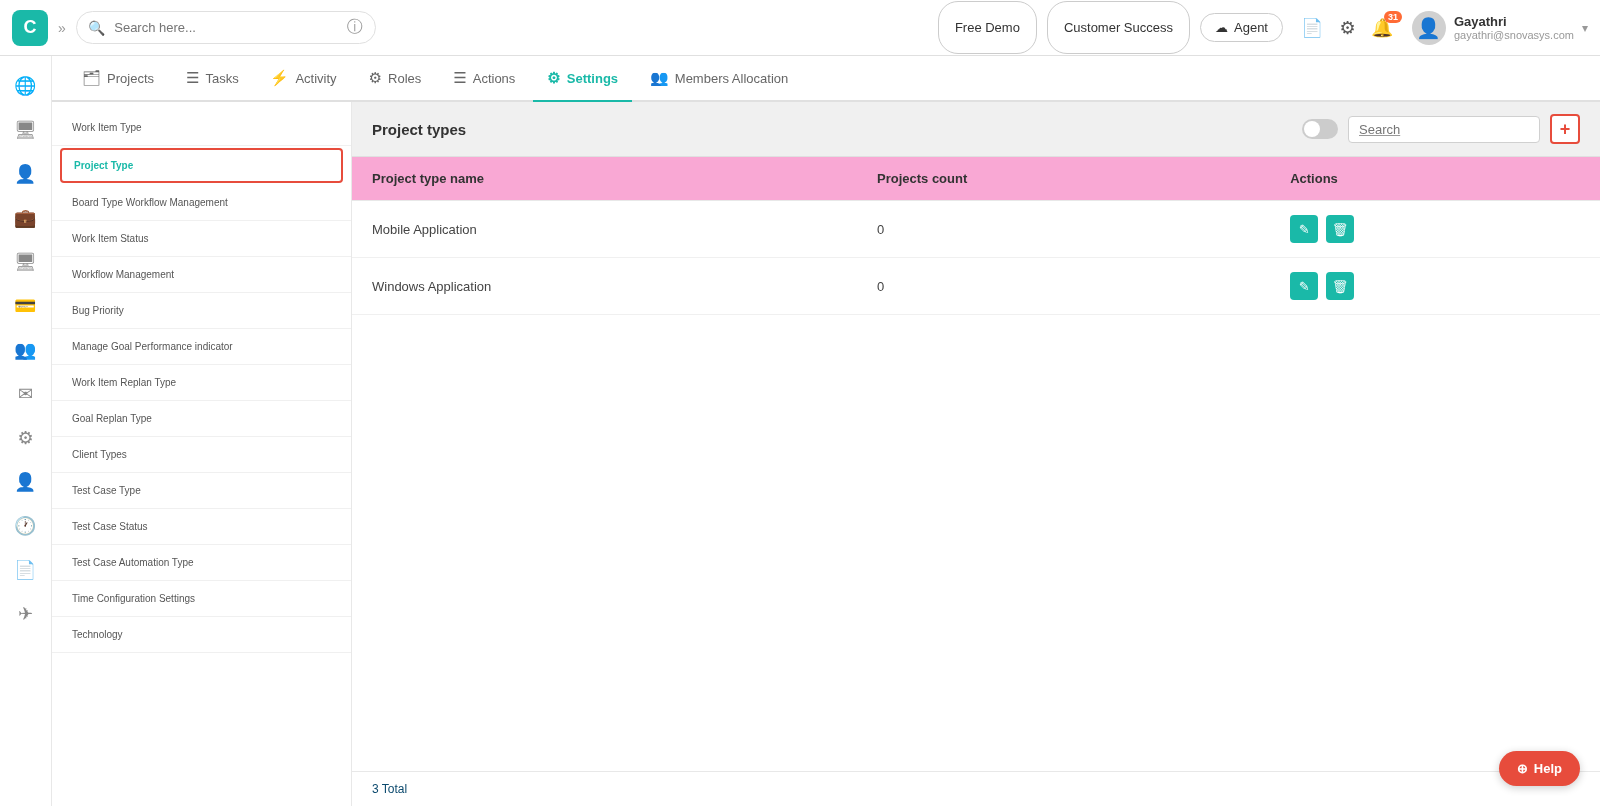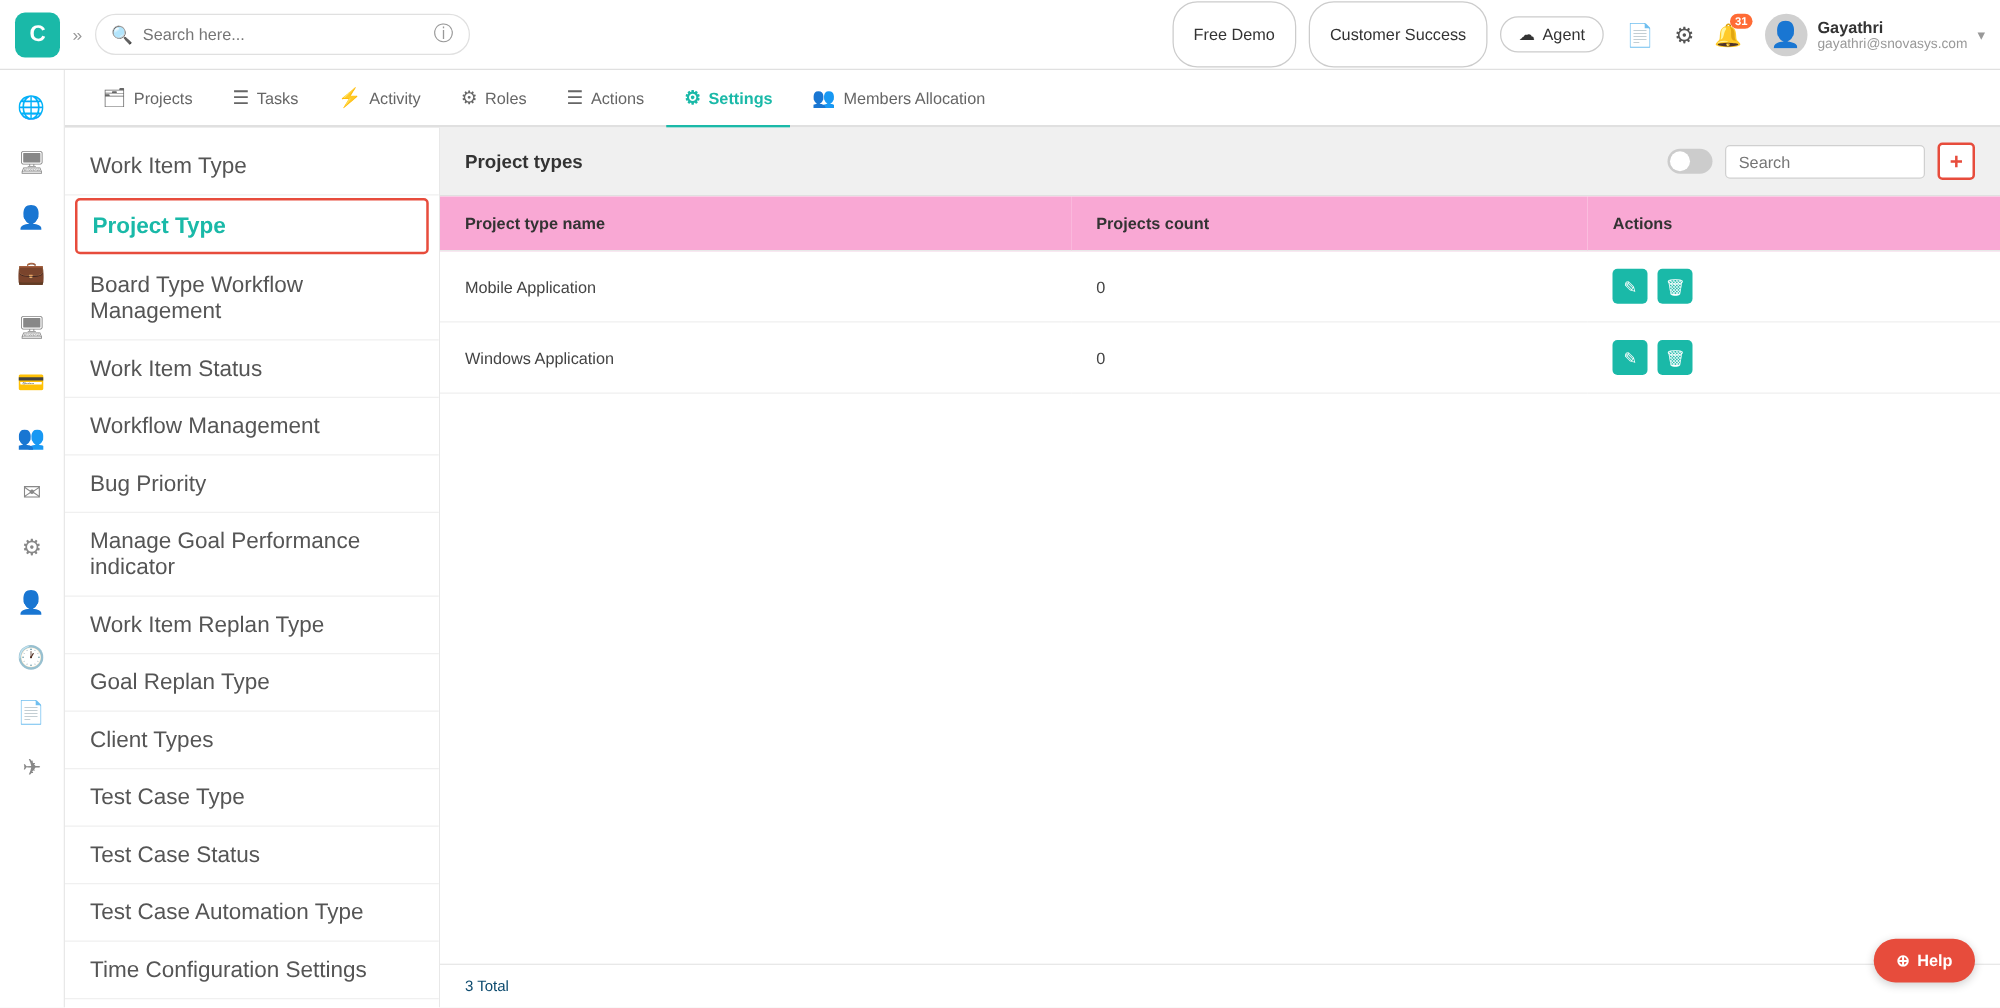--- a/index.html
+++ b/index.html
@@ -80,21 +80,21 @@
 
     
     .content-area { display: flex; flex: 1; overflow: hidden; }
 
     
     .left-sidebar {
       width: 300px; background: #fff; border-right: 1px solid #e8e8e8;
       overflow-y: auto; padding: 8px 0;
     }
     .sidebar-item {
-      padding: 12px 20px; cursor: pointer; color: #555; font-size: 18px;
+      padding: 12px 20px; cursor: pointer; color: #555; font-size: 10px;
       border-bottom: 1px solid #f0f0f0;
     }
     .sidebar-item.active {
       color: #1ab9a8; font-weight: 600;
       border: 2px solid #e74c3c; border-radius: 4px; margin: 2px 8px; padding: 10px 12px;
     }
 
     
     .main-panel { flex: 1; background: #f7f7f7; display: flex; flex-direction: column; overflow: hidden; }
 
@@ -108,21 +108,21 @@
     .toggle-switch {
       width: 36px; height: 20px; background: #ccc; border-radius: 10px;
       position: relative; cursor: pointer;
     }
     .toggle-switch::after {
       content: ''; position: absolute; top: 2px; left: 2px;
       width: 16px; height: 16px; background: #fff; border-radius: 50%;
     }
     .search-box {
       border: 1px solid #d0d0d0; border-radius: 4px; padding: 5px 10px;
-      background: #fff; font-size: 13px; color: #999; width: 160px; outline: none;
+      background: #fff; font-size: 13px; color: #999; width: 192px; outline: none; text-decoration: underline;
     }
     .add-btn {
       width: 30px; height: 30px; background: #fff; border: 2px solid #e74c3c;
       border-radius: 4px; display: flex; align-items: center; justify-content: center;
       cursor: pointer; color: #e74c3c; font-size: 18px; font-weight: bold;
     }
 
     
     .table-container { flex: 1; overflow-y: auto; background: #fff; margin: 0; }
     table { width: 100%; border-collapse: collapse; }
@@ -254,20 +254,21 @@
           <div class="sidebar-item">Workflow Management</div>
           <div class="sidebar-item">Bug Priority</div>
           <div class="sidebar-item">Manage Goal Performance indicator</div>
           <div class="sidebar-item">Work Item Replan Type</div>
           <div class="sidebar-item">Goal Replan Type</div>
           <div class="sidebar-item">Client Types</div>
           <div class="sidebar-item">Test Case Type</div>
           <div class="sidebar-item">Test Case Status</div>
           <div class="sidebar-item">Test Case Automation Type</div>
           <div class="sidebar-item">Time Configuration Settings</div>
+          <div class="sidebar-item">Technology</div>
         </div>
 
       <div class="main-panel">
 
         <div class="panel-header">
           <span class="panel-title">Project types</span>
           <div class="panel-header-right">
             <div class="toggle-switch"></div>
             <input class="search-box" type="text" placeholder="Search" style="">
             <div class="add-btn">+</div>

